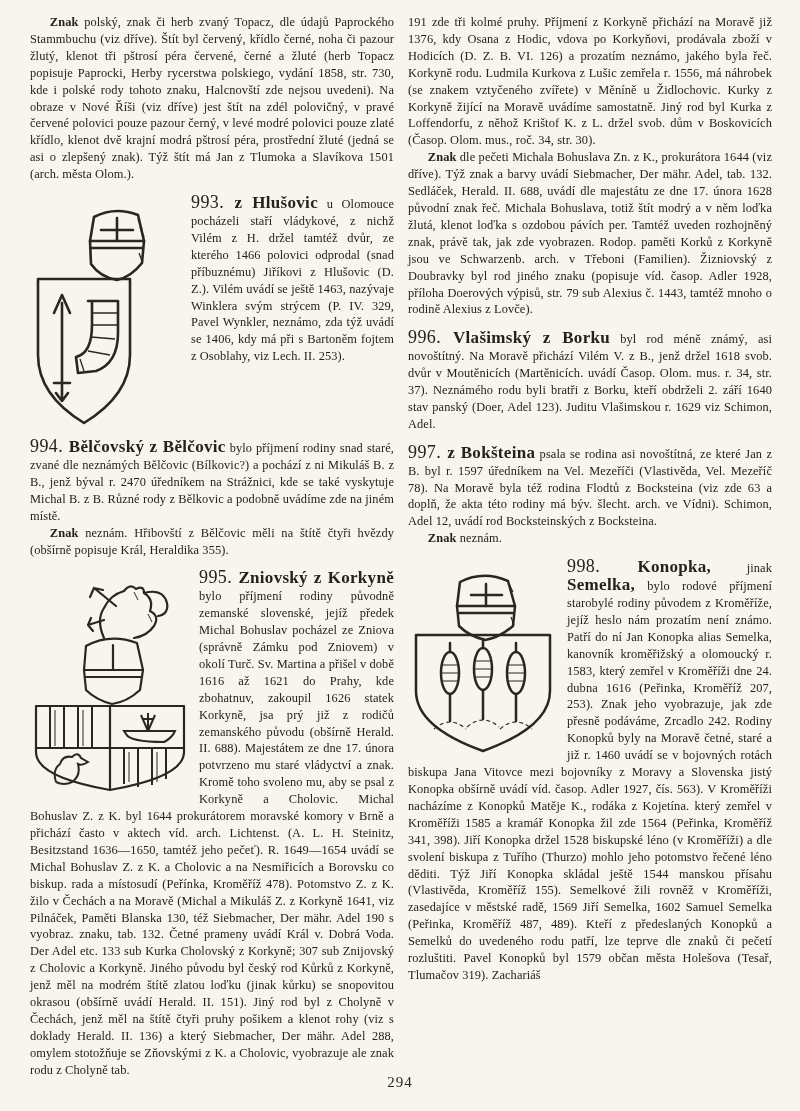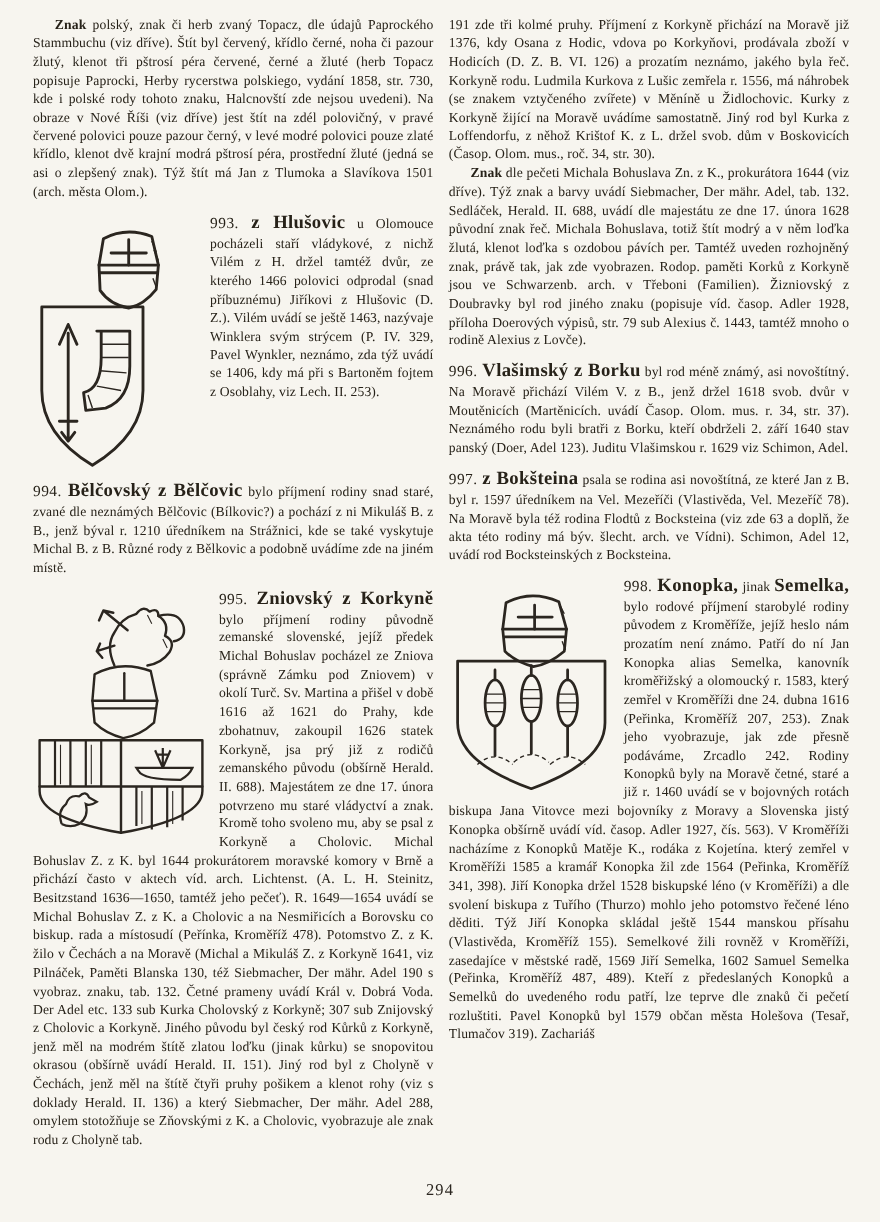--- a/index.html
+++ b/index.html
@@ -23,21 +23,21 @@
     font-size:12.4px;
     line-height:16.9px;
     text-align:justify;
     letter-spacing:.1px;
   }
   .col p{margin:0;}
   p.indent{text-indent:1.6em;}
   p.entry{margin-top:11px;}
   p.clear{clear:left;}
   .seg-bold{font-weight:bold;}
-  .seg-num{font-size:14px;letter-spacing:.4px;}
+  .seg-num{font-size:18px;letter-spacing:.4px;}
   .seg-title{font-weight:bold;font-size:17px;letter-spacing:.3px;}
   .float-spacer{float:left;clear:left;width:1px;}
   .crest{
     float:left;clear:left;
     margin:3px 9px 3px 0;
   }
   .crest svg{display:block;width:100%;height:100%;}
   .footer{
     position:absolute;left:0;right:0;bottom:20px;
     text-align:center;
@@ -68,21 +68,22 @@
               <path d="M24 178 L40 178 M32 178 L32 196 M32 196 L26 188 M32 196 L38 188"></path>
               <path d="M58 96 L88 96 L88 128 Q88 158 66 166 L48 168 L46 152 Q62 148 62 120 L62 96"></path>
             </g>
             <g fill="none" stroke="#2b2620" stroke-width="1.3">
               <path d="M62 108 L88 108 M62 120 L87 120 M61 132 L85 134 M58 146 L80 150 M50 154 L54 166"></path>
               <path d="M108 14 L112 24 M110 22 L114 32 M109 48 L112 56"></path>
             </g>
           </svg>
         </div>
         <p class="entry"><span class="seg-num">993. </span><span class="seg-title">z Hlušovic</span><span> u Olomouce pocházeli staří vládykové, z nichž Vilém z H. držel tamtéž dvůr, ze kterého 1466 polovici odprodal (snad příbuznému) Jiříkovi z Hlušovic (D. Z.). Vilém uvádí se ještě 1463, nazývaje Winklera svým strýcem (P. IV. 329, Pavel Wynkler, neznámo, zda týž uvádí se 1406, kdy má při s Bartoněm fojtem z Osoblahy, viz Lech. II. 253).</span></p>
-        <p class="entry clear"><span class="seg-num">994. </span><span class="seg-title">Bělčovský z Bělčovic</span><span> bylo příjmení rodiny snad staré, zvané dle neznámých Bělčovic (Bílkovic?) a pochází z ni Mikuláš B. z B., jenž býval r. 1210 úředníkem na Strážnici, kde se také vyskytuje Michal B. z B. Různé rody z Bělkovic a podobně uvádíme zde na jiném místě.</span></p>
+        <p class="entry clear"><span class="seg-num">994. </span><span class="seg-title">Bělčovský z Bělčovic</span><span> bylo příjmení rodiny snad staré, zvané dle neznámých Bělčovic (Bílkovic?) a pochází z ni Mikuláš B. z B., jenž býval r. 2470 úředníkem na Strážnici, kde se také vyskytuje Michal B. z B. Různé rody z Bělkovic a podobně uvádíme zde na jiném místě.</span></p>
+        <p class="indent"><span class="seg-bold">Znak</span><span> neznám. Hřibovští z Bělčovic měli na štítě čtyři hvězdy (obšírně popisuje Král, Heraldika 355).</span></p>
         <div class="float-spacer" style="height: 19px;"></div>
         <div class="crest" style="width: 160px; height: 212px;">
           <svg viewBox="0 0 160 212" xmlns="http://www.w3.org/2000/svg">
             <g fill="none" stroke="#2b2620" stroke-width="2.2" stroke-linejoin="round" stroke-linecap="round">
               <path d="M74 58 Q66 40 74 28 Q80 15 94 11 Q100 3 106 9 Q114 5 114 13 Q124 19 120 31 Q130 36 124 46 Q117 56 104 58"></path>
               <path d="M114 13 Q133 8 137 23 Q139 34 128 36"></path>
               <path d="M86 26 L64 8 M64 8 L60 17 M64 8 L73 10"></path>
               <path d="M74 40 L58 45 M61 38 L58 45 L63 51"></path>
               <path d="M56 66 Q80 53 107 63 L113 90 L110 110 Q97 122 82 124 Q66 120 56 110 L54 90 Z"></path>
               <path d="M54 90 L113 90"></path>
@@ -104,20 +105,21 @@
             </g>
           </svg>
         </div>
         <p class="entry"><span class="seg-num">995. </span><span class="seg-title">Zniovský z Korkyně</span><span> bylo příjmení rodiny původně zemanské slovenské, jejíž předek Michal Bohuslav pocházel ze Zniova (správně Zámku pod Zniovem) v okolí Turč. Sv. Martina a přišel v době 1616 až 1621 do Prahy, kde zbohatnuv, zakoupil 1626 statek Korkyně, jsa prý již z rodičů zemanského původu (obšírně Herald. II. 688). Majestátem ze dne 17. února potvrzeno mu staré vládyctví a znak. Kromě toho svoleno mu, aby se psal z Korkyně a Cholovic. Michal Bohuslav Z. z K. byl 1644 prokurátorem moravské komory v Brně a přichází často v aktech víd. arch. Lichtenst. (A. L. H. Steinitz, Besitzstand 1636—1650, tamtéž jeho pečeť). R. 1649—1654 uvádí se Michal Bohuslav Z. z K. a Cholovic a na Nesmiřicích a Borovsku co biskup. rada a místosudí (Peřínka, Kroměříž 478). Potomstvo Z. z K. žilo v Čechách a na Moravě (Michal a Mikuláš Z. z Korkyně 1641, viz Pilnáček, Paměti Blanska 130, též Siebmacher, Der mähr. Adel 190 s vyobraz. znaku, tab. 132. Četné prameny uvádí Král v. Dobrá Voda. Der Adel etc. 133 sub Kurka Cholovský z Korkyně; 307 sub Znijovský z Cholovic a Korkyně. Jiného původu byl český rod Kůrků z Korkyně, jenž měl na modrém štítě zlatou loďku (jinak kůrku) se snopovitou okrasou (obšírně uvádí Herald. II. 151). Jiný rod byl z Cholyně v Čechách, jenž měl na štítě čtyři pruhy pošikem a klenot rohy (viz s doklady Herald. II. 136) a který Siebmacher, Der mähr. Adel 288, omylem stotožňuje se Zňovskými z K. a Cholovic, vyobrazuje ale znak rodu z Cholyně tab.</span></p>
       </div>
     <div class="col" id="col-right">
         <p class=""><span>191 zde tři kolmé pruhy. Příjmení z Korkyně přichází na Moravě již 1376, kdy Osana z Hodic, vdova po Korkyňovi, prodávala zboží v Hodicích (D. Z. B. VI. 126) a prozatím neznámo, jakého byla řeč. Korkyně rodu. Ludmila Kurkova z Lušic zemřela r. 1556, má náhrobek (se znakem vztyčeného zvířete) v Měníně u Židlochovic. Kurky z Korkyně žijící na Moravě uvádíme samostatně. Jiný rod byl Kurka z Loffendorfu, z něhož Krištof K. z L. držel svob. dům v Boskovicích (Časop. Olom. mus., roč. 34, str. 30).</span></p>
         <p class="indent"><span class="seg-bold">Znak</span><span> dle pečeti Michala Bohuslava Zn. z K., prokurátora 1644 (viz dříve). Týž znak a barvy uvádí Siebmacher, Der mähr. Adel, tab. 132. Sedláček, Herald. II. 688, uvádí dle majestátu ze dne 17. února 1628 původní znak řeč. Michala Bohuslava, totiž štít modrý a v něm loďka žlutá, klenot loďka s ozdobou pávích per. Tamtéž uveden rozhojněný znak, právě tak, jak zde vyobrazen. Rodop. paměti Korků z Korkyně jsou ve Schwarzenb. arch. v Třeboni (Familien). Žizniovský z Doubravky byl rod jiného znaku (popisuje víd. časop. Adler 1928, příloha Doerových výpisů, str. 79 sub Alexius č. 1443, tamtéž mnoho o rodině Alexius z Lovče).</span></p>
         <p class="entry"><span class="seg-num">996. </span><span class="seg-title">Vlašimský z Borku</span><span> byl rod méně známý, asi novoštítný. Na Moravě přichází Vilém V. z B., jenž držel 1618 svob. dvůr v Moutěnicích (Martěnicích. uvádí Časop. Olom. mus. r. 34, str. 37). Neznámého rodu byli bratři z Borku, kteří obdrželi 2. září 1640 stav panský (Doer, Adel 123). Juditu Vlašimskou r. 1629 viz Schimon, Adel.</span></p>
         <p class="entry"><span class="seg-num">997. </span><span class="seg-title">z Bokšteina</span><span> psala se rodina asi novoštítná, ze které Jan z B. byl r. 1597 úředníkem na Vel. Mezeříči (Vlastivěda, Vel. Mezeříč 78). Na Moravě byla též rodina Flodtů z Bocksteina (viz zde 63 a doplň, že akta této rodiny má býv. šlecht. arch. ve Vídni). Schimon, Adel 12, uvádí rod Bocksteinských z Bocksteina.</span></p>
+        <p class="indent"><span class="seg-bold">Znak</span><span> neznám.</span></p>
         <div class="float-spacer" style="height: 19px;"></div>
         <div class="crest" style="width: 150px; height: 188px;">
           <svg viewBox="0 0 150 188" xmlns="http://www.w3.org/2000/svg">
             <g fill="none" stroke="#2b2620" stroke-width="2.5" stroke-linejoin="round" stroke-linecap="round">
               <path d="M52 13 Q75 1 100 12 L107 37 L105 57 Q91 69 77 71 Q61 67 51 57 L49 37 Z"></path>
               <path d="M49 37 L107 37"></path>
               <path d="M51 44 L105 44"></path>
               <path d="M78 15 L78 37"></path>
               <path d="M63 26 L94 26"></path>
               <path d="M8 66 L142 66 L142 122 Q142 158 75 182 Q8 158 8 122 Z"></path>

